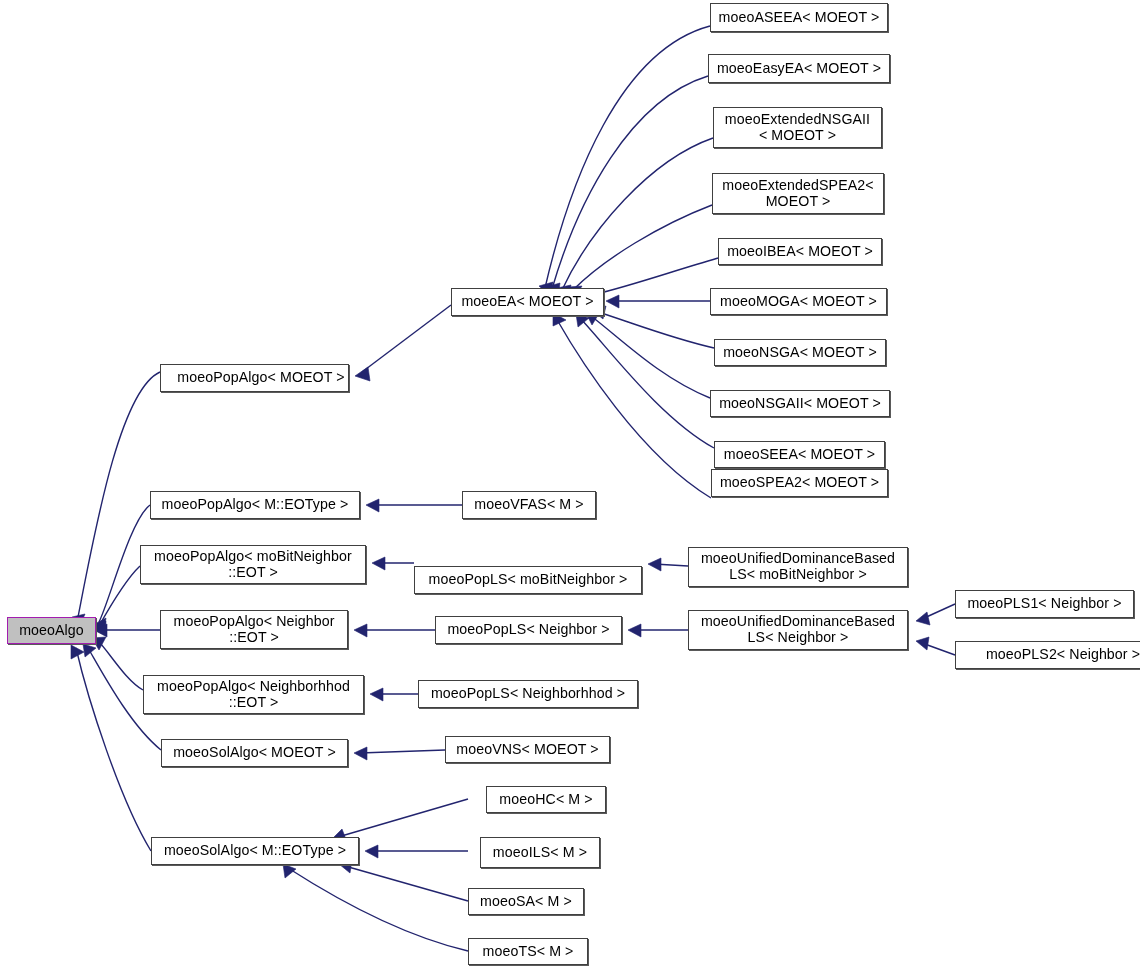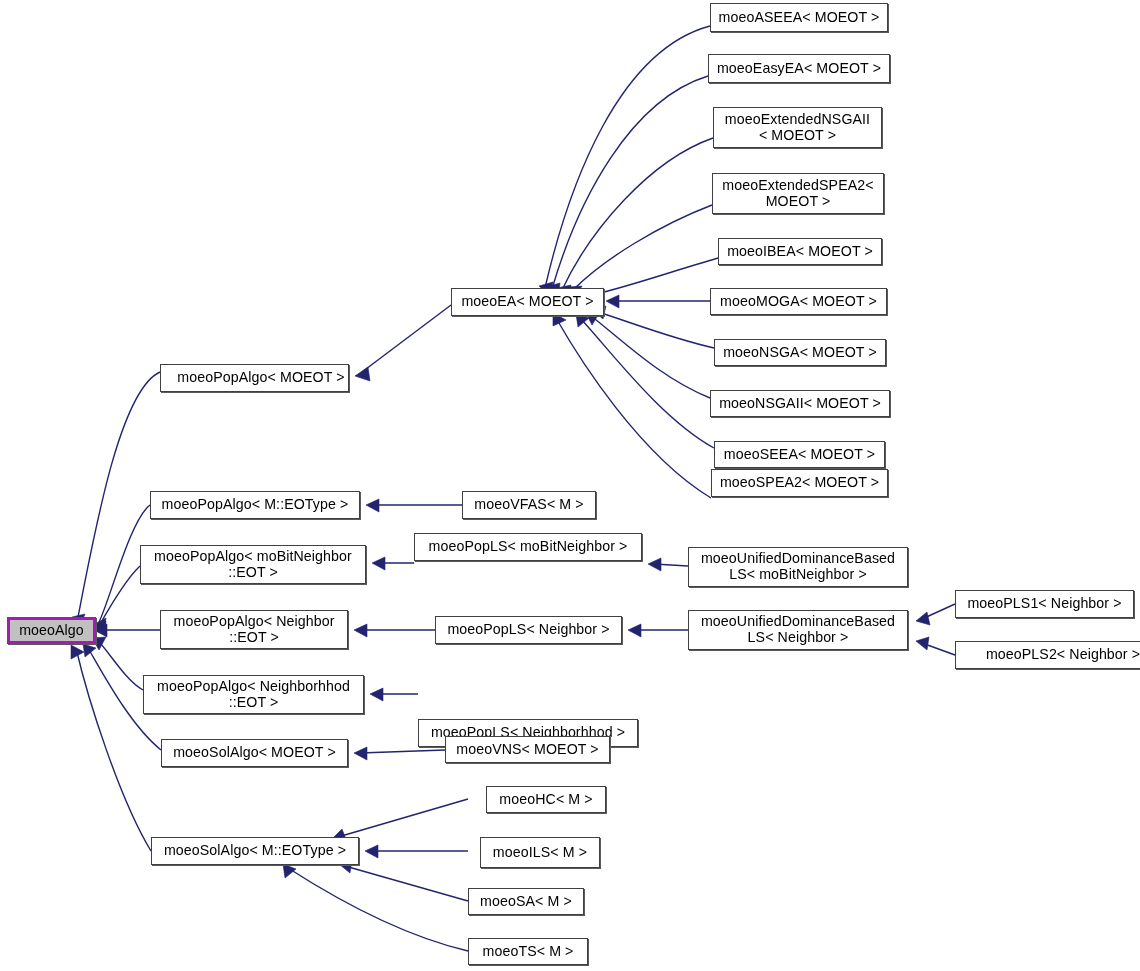--- a/index.html
+++ b/index.html
@@ -47,21 +47,21 @@
     color: #000000;
     font-size: 14.2px;
     line-height: 1.12;
     letter-spacing: 0.1px;
     white-space: pre-line;
     box-shadow: 1px 1px 0 0 #5a5a5a;
     padding: 0 3px;
   }
   .node-box.root {
     background: #c0c0c0;
-    border: 3px solid #a21caf;
+    border: 1px solid #a21caf;
   }
   .node-label {
     display: block;
     width: 100%;
   }
 </style>
 </head>
 <body>
 
 <div id="diagram-wrap">
@@ -142,33 +142,33 @@
       <div class="node-box" style="left: 718px; top: 238px; width: 164px; height: 27px;"><span class="node-label">moeoIBEA&lt; MOEOT &gt;</span></div>
       <div class="node-box" style="left: 710px; top: 288px; width: 177px; height: 27px;"><span class="node-label">moeoMOGA&lt; MOEOT &gt;</span></div>
       <div class="node-box" style="left: 714px; top: 339px; width: 172px; height: 27px;"><span class="node-label">moeoNSGA&lt; MOEOT &gt;</span></div>
       <div class="node-box" style="left: 710px; top: 390px; width: 180px; height: 27px;"><span class="node-label">moeoNSGAII&lt; MOEOT &gt;</span></div>
       <div class="node-box" style="left: 714px; top: 441px; width: 171px; height: 27px;"><span class="node-label">moeoSEEA&lt; MOEOT &gt;</span></div>
       <div class="node-box" style="left: 711px; top: 469px; width: 177px; height: 28px;"><span class="node-label">moeoSPEA2&lt; MOEOT &gt;</span></div>
       <div class="node-box" style="left: 150px; top: 491px; width: 210px; height: 28px;"><span class="node-label">moeoPopAlgo&lt; M::EOType &gt;</span></div>
       <div class="node-box" style="left: 462px; top: 491px; width: 134px; height: 28px;"><span class="node-label">moeoVFAS&lt; M &gt;</span></div>
       <div class="node-box" style="left: 140px; top: 545px; width: 226px; height: 39px;"><span class="node-label">moeoPopAlgo&lt; moBitNeighbor
 ::EOT &gt;</span></div>
-      <div class="node-box" style="left: 414px; top: 533px; width: 228px; height: 28px;"><span class="node-label">moeoPopLS&lt; moBitNeighbor &gt;</span></div>
+      <div class="node-box" style="left: 414px; top: 566px; width: 228px; height: 28px;"><span class="node-label">moeoPopLS&lt; moBitNeighbor &gt;</span></div>
       <div class="node-box" style="left: 688px; top: 547px; width: 220px; height: 40px;"><span class="node-label">moeoUnifiedDominanceBased
 LS&lt; moBitNeighbor &gt;</span></div>
       <div class="node-box" style="left: 160px; top: 610px; width: 188px; height: 39px;"><span class="node-label">moeoPopAlgo&lt; Neighbor
 ::EOT &gt;</span></div>
       <div class="node-box" style="left: 435px; top: 616px; width: 187px; height: 28px;"><span class="node-label">moeoPopLS&lt; Neighbor &gt;</span></div>
       <div class="node-box" style="left: 688px; top: 610px; width: 220px; height: 40px;"><span class="node-label">moeoUnifiedDominanceBased
 LS&lt; Neighbor &gt;</span></div>
       <div class="node-box" style="left: 955px; top: 590px; width: 179px; height: 28px;"><span class="node-label">moeoPLS1&lt; Neighbor &gt;</span></div>
       <div class="node-box" style="left: 955px; top: 641px; width: 216px; height: 28px;"><span class="node-label">moeoPLS2&lt; Neighbor &gt;</span></div>
       <div class="node-box" style="left: 143px; top: 675px; width: 221px; height: 39px;"><span class="node-label">moeoPopAlgo&lt; Neighborhhod
 ::EOT &gt;</span></div>
-      <div class="node-box" style="left: 418px; top: 680px; width: 220px; height: 28px; margin-top: 39px;"><span class="node-label">moeoPopLS&lt; Neighborhhod &gt;</span></div>
+      <div class="node-box" style="left: 418px; top: 680px; width: 220px; height: 28px;"><span class="node-label">moeoPopLS&lt; Neighborhhod &gt;</span></div>
       <div class="node-box" style="left: 161px; top: 739px; width: 187px; height: 28px;"><span class="node-label">moeoSolAlgo&lt; MOEOT &gt;</span></div>
       <div class="node-box" style="left: 445px; top: 736px; width: 165px; height: 27px;"><span class="node-label">moeoVNS&lt; MOEOT &gt;</span></div>
       <div class="node-box" style="left: 151px; top: 837px; width: 208px; height: 28px;"><span class="node-label">moeoSolAlgo&lt; M::EOType &gt;</span></div>
       <div class="node-box" style="left: 486px; top: 786px; width: 120px; height: 27px;"><span class="node-label">moeoHC&lt; M &gt;</span></div>
       <div class="node-box" style="left: 480px; top: 837px; width: 120px; height: 31px;"><span class="node-label">moeoILS&lt; M &gt;</span></div>
       <div class="node-box" style="left: 468px; top: 888px; width: 116px; height: 27px;"><span class="node-label">moeoSA&lt; M &gt;</span></div>
       <div class="node-box" style="left: 468px; top: 938px; width: 120px; height: 27px;"><span class="node-label">moeoTS&lt; M &gt;</span></div>
     </div>
 </div>
 

